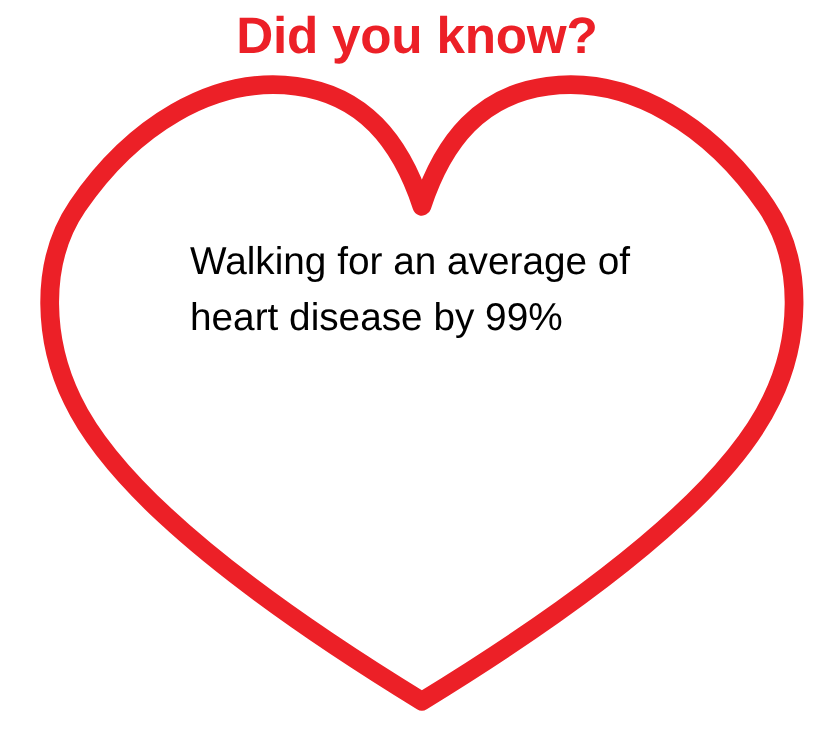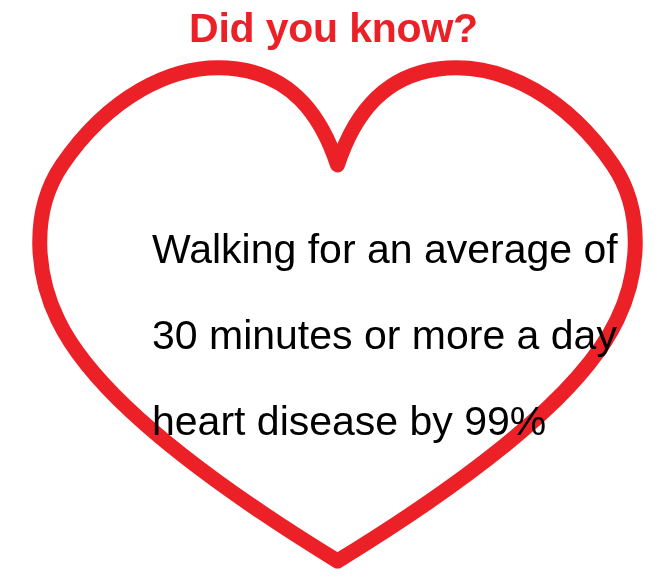--- a/index.html
+++ b/index.html
@@ -43,27 +43,26 @@
   }
   #fact-block {
     position: absolute;
     left: 152px;
     top: 186px;
     width: 400px;
     z-index: 2;
   }
   .fact-line {
     font-family: "Liberation Sans", sans-serif;
-    font-size: 41px;
+    font-size: 31px;
     font-weight: normal;
     line-height: 45px;
     color: #000000;
     text-align: left;
     white-space: nowrap;
-    margin-top: 41px;
   }
 </style>
 </head>
 <body>
 
 <div id="poster">
 
   <svg id="heart-graphic" viewBox="0 0 667 587" xmlns="http://www.w3.org/2000/svg" aria-hidden="true">
     <path d="M 337.5 165
              C 320 112, 290 76, 237 69
@@ -73,17 +72,16 @@
              C 535 440, 595 366, 617 320
              C 639 275, 645 212, 613 165
              C 570 102, 505 60, 438 69
              C 385 76, 355 112, 337.5 165 Z" fill="none" stroke="#ec2027" stroke-width="15" stroke-linejoin="round" stroke-linecap="round"></path>
   </svg>
 
   <div id="headline">Did you know?</div>
 
   <div id="fact-block">
     <div class="fact-line">Walking for an average of</div>
-    <div class="fact-line">30 minutes or more a day</div>
     <div class="fact-line">heart disease by 99%</div>
   </div>
 
 </div>
 
 </body></html>

